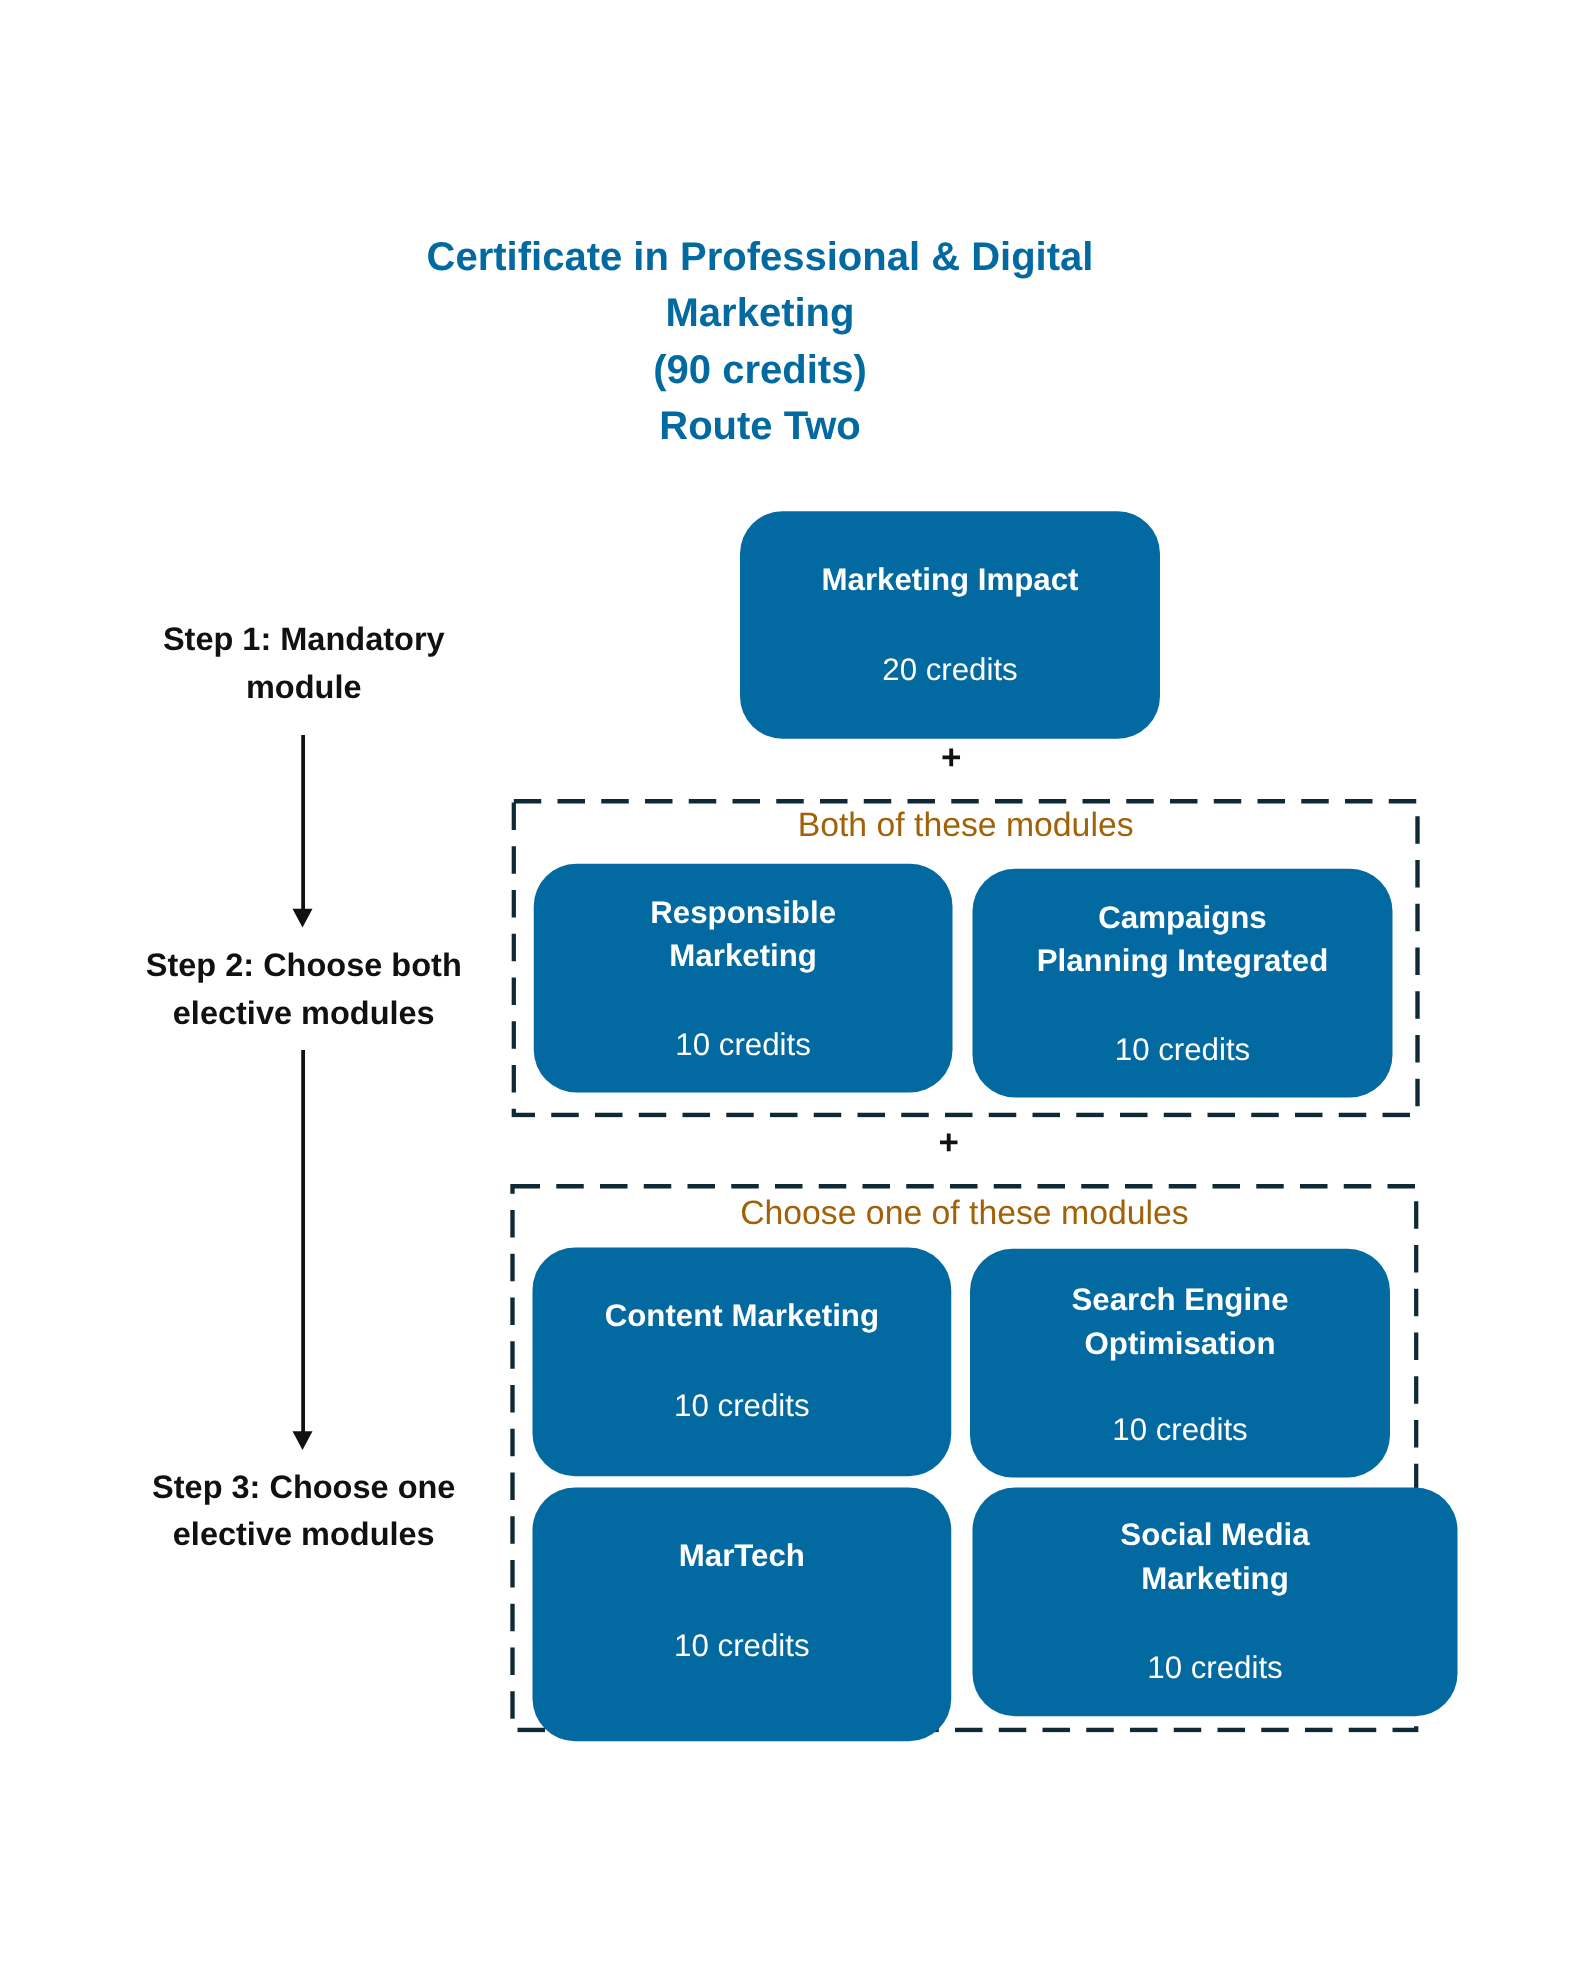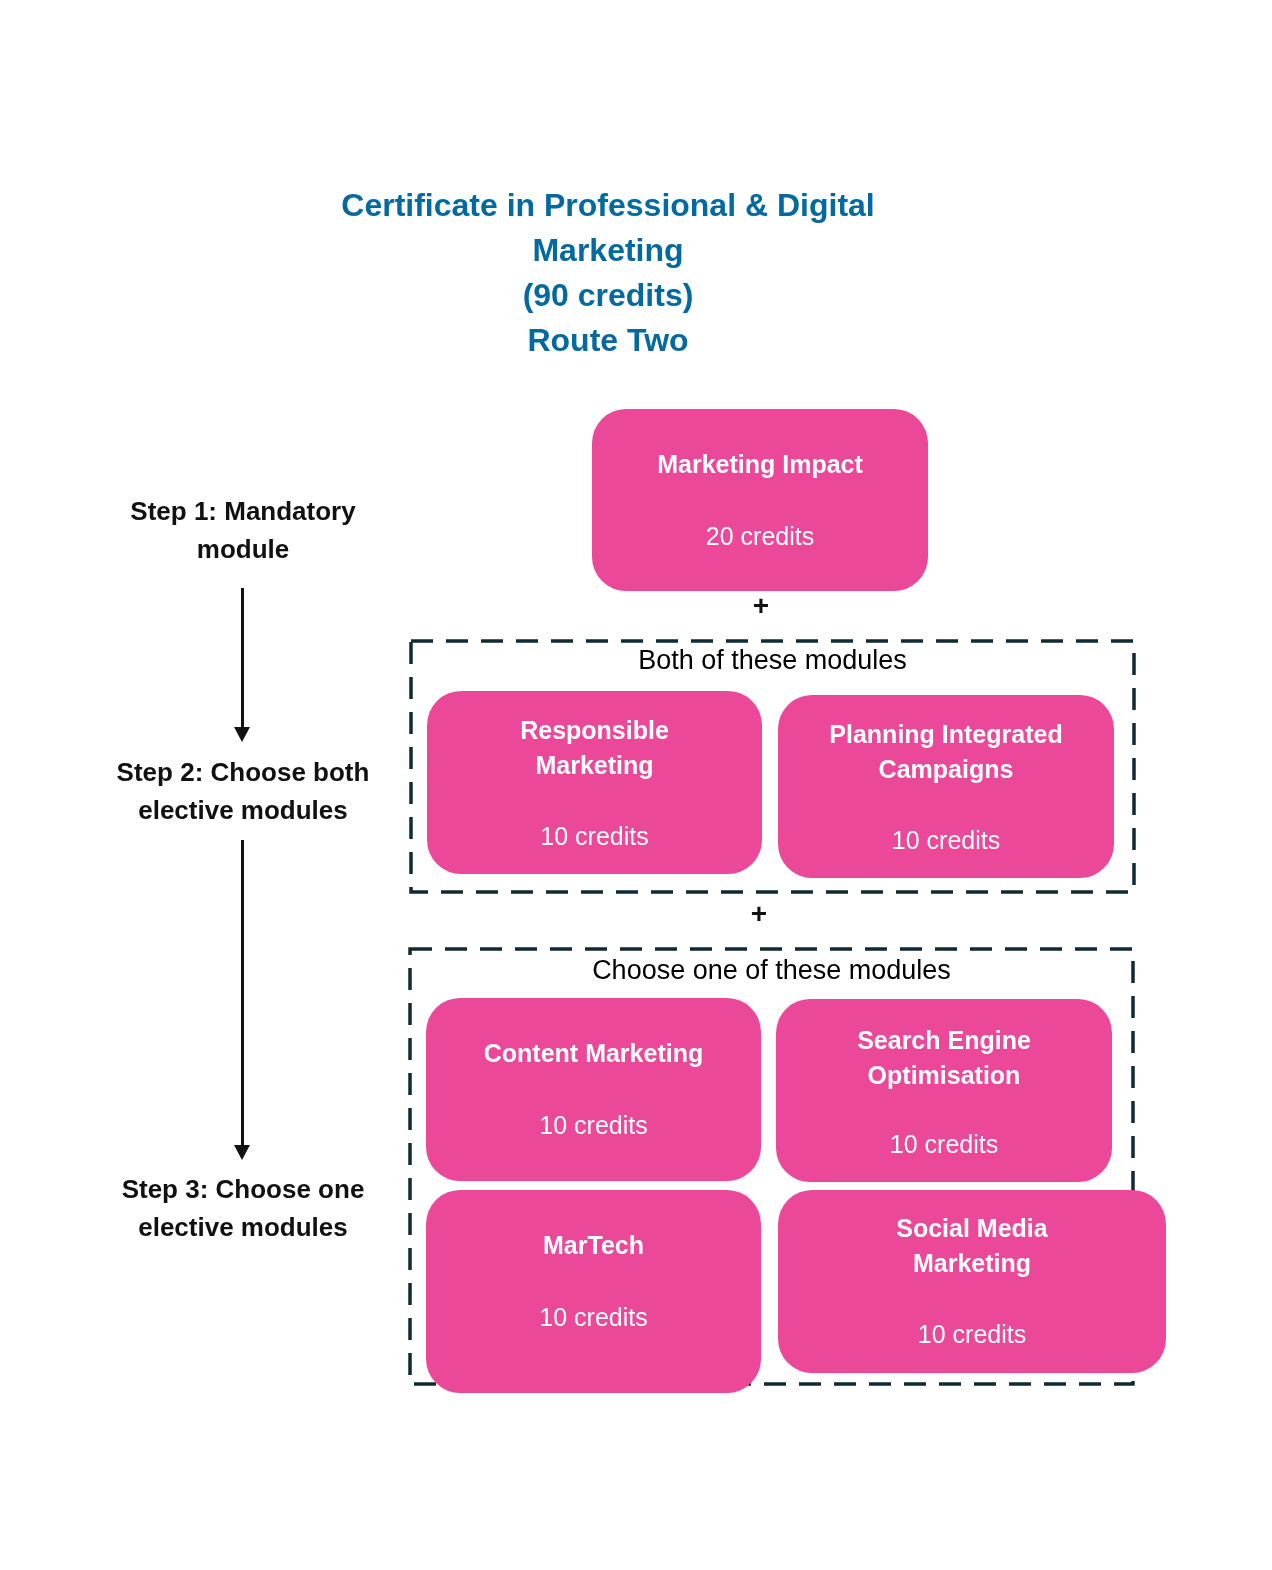--- a/index.html
+++ b/index.html
@@ -7,28 +7,28 @@
          font-family: "Liberation Sans", "DejaVu Sans", sans-serif; color: #111; }
   .title { position: absolute; left: 300px; top: 183px; width: 616px; text-align: center;
            font-size: 32px; font-weight: bold; line-height: 45px; color: #0369a1; }
   .title div { white-space: nowrap; }
   .step { position: absolute; width: 330px; text-align: center; font-size: 26px; font-weight: bold;
           line-height: 38px; color: #111; }
   .arrow { position: absolute; left: 241px; width: 3px; background: #111; }
   .arrow .head { position: absolute; left: -7px; bottom: -14px; width: 0; height: 0;
                  border-left: 8px solid transparent; border-right: 8px solid transparent;
                  border-top: 15px solid #111; }
-  .module { position: absolute; background: #ec4899; border-radius: 34px; color: #fff;
+  .module { position: absolute; background: #0369a1; border-radius: 34px; color: #fff;
             text-align: center; box-sizing: border-box; }
   .module .mname { position: absolute; left: 0; right: 0; font-size: 25px; font-weight: bold; line-height: 35px; }
   .module .mcred { position: absolute; left: 0; right: 0; font-size: 25px; line-height: 30px; }
   .plus { position: absolute; font-size: 28px; font-weight: bold; width: 30px; text-align: center; color: #111; }
   .group { position: absolute; box-sizing: border-box; }
   .group svg { position: absolute; left: 0; top: 0; }
-  .glabel { position: absolute; left: 0; right: 0; text-align: center; font-size: 27px; color: #000000; }
+  .glabel { position: absolute; left: 0; right: 0; text-align: center; font-size: 27px; color: #a16207; }
 </style>
 </head>
 <body>
 
 <div class="title">
   <div>Certificate in Professional &amp; Digital</div>
   <div>Marketing</div>
   <div>(90 credits)</div>
   <div>Route Two</div>
 </div>
@@ -71,22 +71,22 @@
 <div class="module" style="left:427px; top:691px; width:335px; height:183px;">
   <div class="mname" style="top:22px;">
     <div>Responsible</div>
     <div>Marketing</div>
   </div>
   <div class="mcred" style="top:130px;">10 credits</div>
 </div>
 
 <div class="module" style="left:778px; top:695px; width:336px; height:183px;">
   <div class="mname" style="top:22px;">
+    <div>Campaigns</div>
     <div>Planning Integrated</div>
-    <div>Campaigns</div>
   </div>
   <div class="mcred" style="top:130px;">10 credits</div>
 </div>
 
 <div class="plus" style="left:744px; top:898px;">+</div>
 
 <div class="group" style="left:408px; top:947px; width:727px; height:439px;">
   <svg width="727" height="439">
     <rect x="2" y="2" width="723" height="435" fill="none" stroke="#0f2a35" stroke-width="3.5" stroke-dasharray="22 13"></rect>
   </svg>

